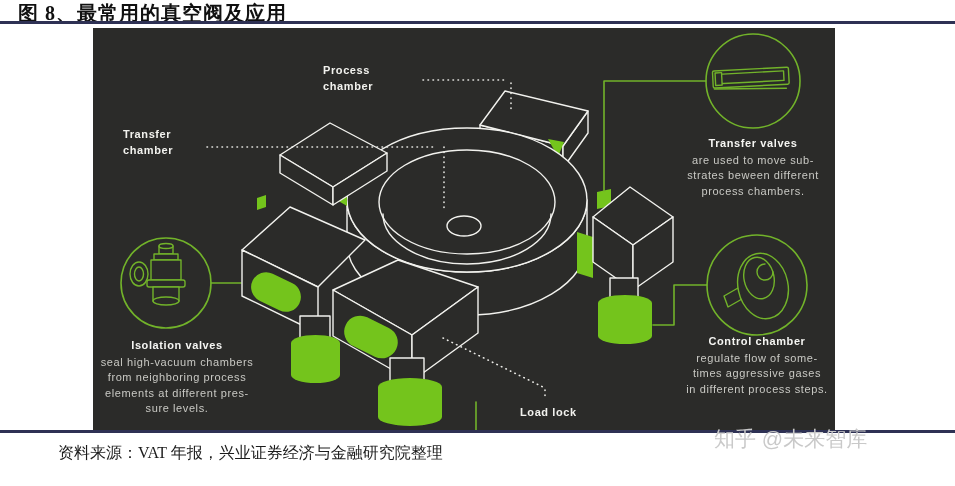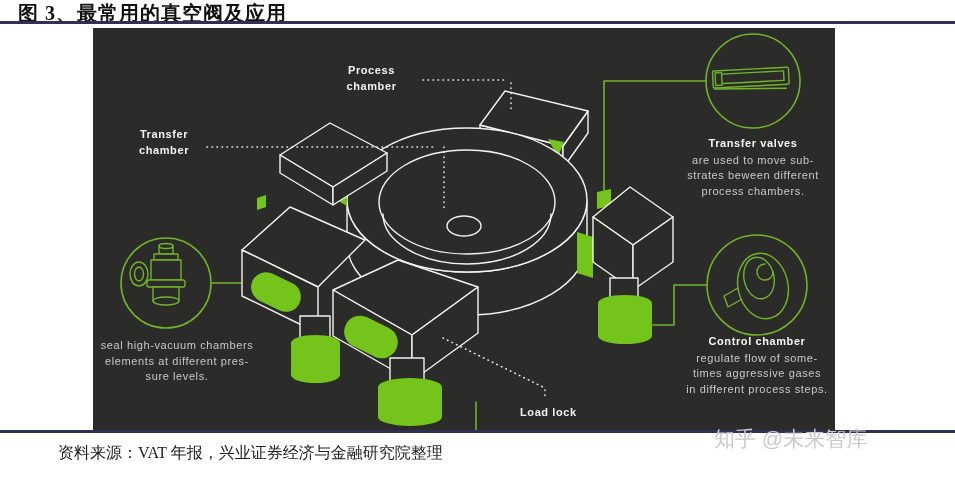--- a/index.html
+++ b/index.html
@@ -7,36 +7,36 @@
          font-family:"Liberation Sans",sans-serif;}
   .rule{position:absolute;left:0;width:955px;height:3px;background:#2e3154;}
   #rule-top{top:21px;}
   #rule-bottom{top:430px;}
   #fig-title{position:absolute;left:18px;top:0px;font-family:"Liberation Serif",serif;
              font-weight:700;font-size:20px;color:#111;letter-spacing:1px;white-space:nowrap;}
   #panel{position:absolute;left:93px;top:28px;width:742px;height:403px;background:#2b2b29;}
   #panel svg{position:absolute;left:0;top:0;}
   .callout{position:absolute;color:#f2f2ee;font-weight:700;font-size:11px;line-height:16px;
            letter-spacing:0.6px;}
-  .callout.right-align{text-align:center;}
+  .callout.right-align{text-align:left;}
   .note{position:absolute;text-align:center;font-size:11px;line-height:15.5px;
         color:#c9c9c4;letter-spacing:0.6px;}
   .note .note-title{color:#f5f5f2;font-weight:700;margin-bottom:1px;}
   #source-line{position:absolute;left:22px;top:443px;font-family:"Liberation Serif",serif;
                font-size:16px;color:#1c1c1c;white-space:nowrap;margin-left:36px;}
   .watermark{position:absolute;font-weight:400;white-space:nowrap;}
   #wm-zhihu{left:714px;top:425px;font-size:21px;color:#c9c9c9;}
   #wm-toutiao{left:745px;top:446px;font-size:22px;color:#141414;}
 </style>
 </head>
 <body>
 
 <div id="stage">
 
-  <div id="fig-title">图 3、最常用的真空阀及应用</div>
+  <div id="fig-title">图 8、最常用的真空阀及应用</div>
   <div id="rule-top" class="rule"></div>
 
   <div id="panel">
     <svg width="742" height="403" viewBox="0 0 742 403">
       <g fill="none" stroke-linejoin="round" stroke-linecap="round">
 
         <g stroke="#f2f2ee" stroke-width="1.4" fill="#2b2b29">
           <polygon points="387,97 470,118 470,140 387,119"></polygon>
           <polygon points="470,118 495,83 495,105 470,140"></polygon>
           <polygon points="387,97 412,63 495,83 470,118"></polygon>
@@ -152,21 +152,23 @@
     <div class="callout" style="left:427px;top:376px;">Load lock</div>
 
     <div class="note" style="left:560px;top:108px;width:200px;">
       <div class="note-title">Transfer valves</div>
       <div>are used to move sub-</div>
       <div>strates beween different</div>
       <div>process chambers.</div>
     </div>
 
     <div class="note" style="left:-6px;top:310px;width:180px;">
+      <div class="note-title">Isolation valves</div>
       <div>seal high-vacuum chambers</div>
+      <div>from neighboring process</div>
       <div>elements at different pres-</div>
       <div>sure levels.</div>
     </div>
 
     <div class="note" style="left:564px;top:306px;width:200px;">
       <div class="note-title">Control chamber</div>
       <div>regulate flow of some-</div>
       <div>times aggressive gases</div>
       <div>in different process steps.</div>
     </div>

